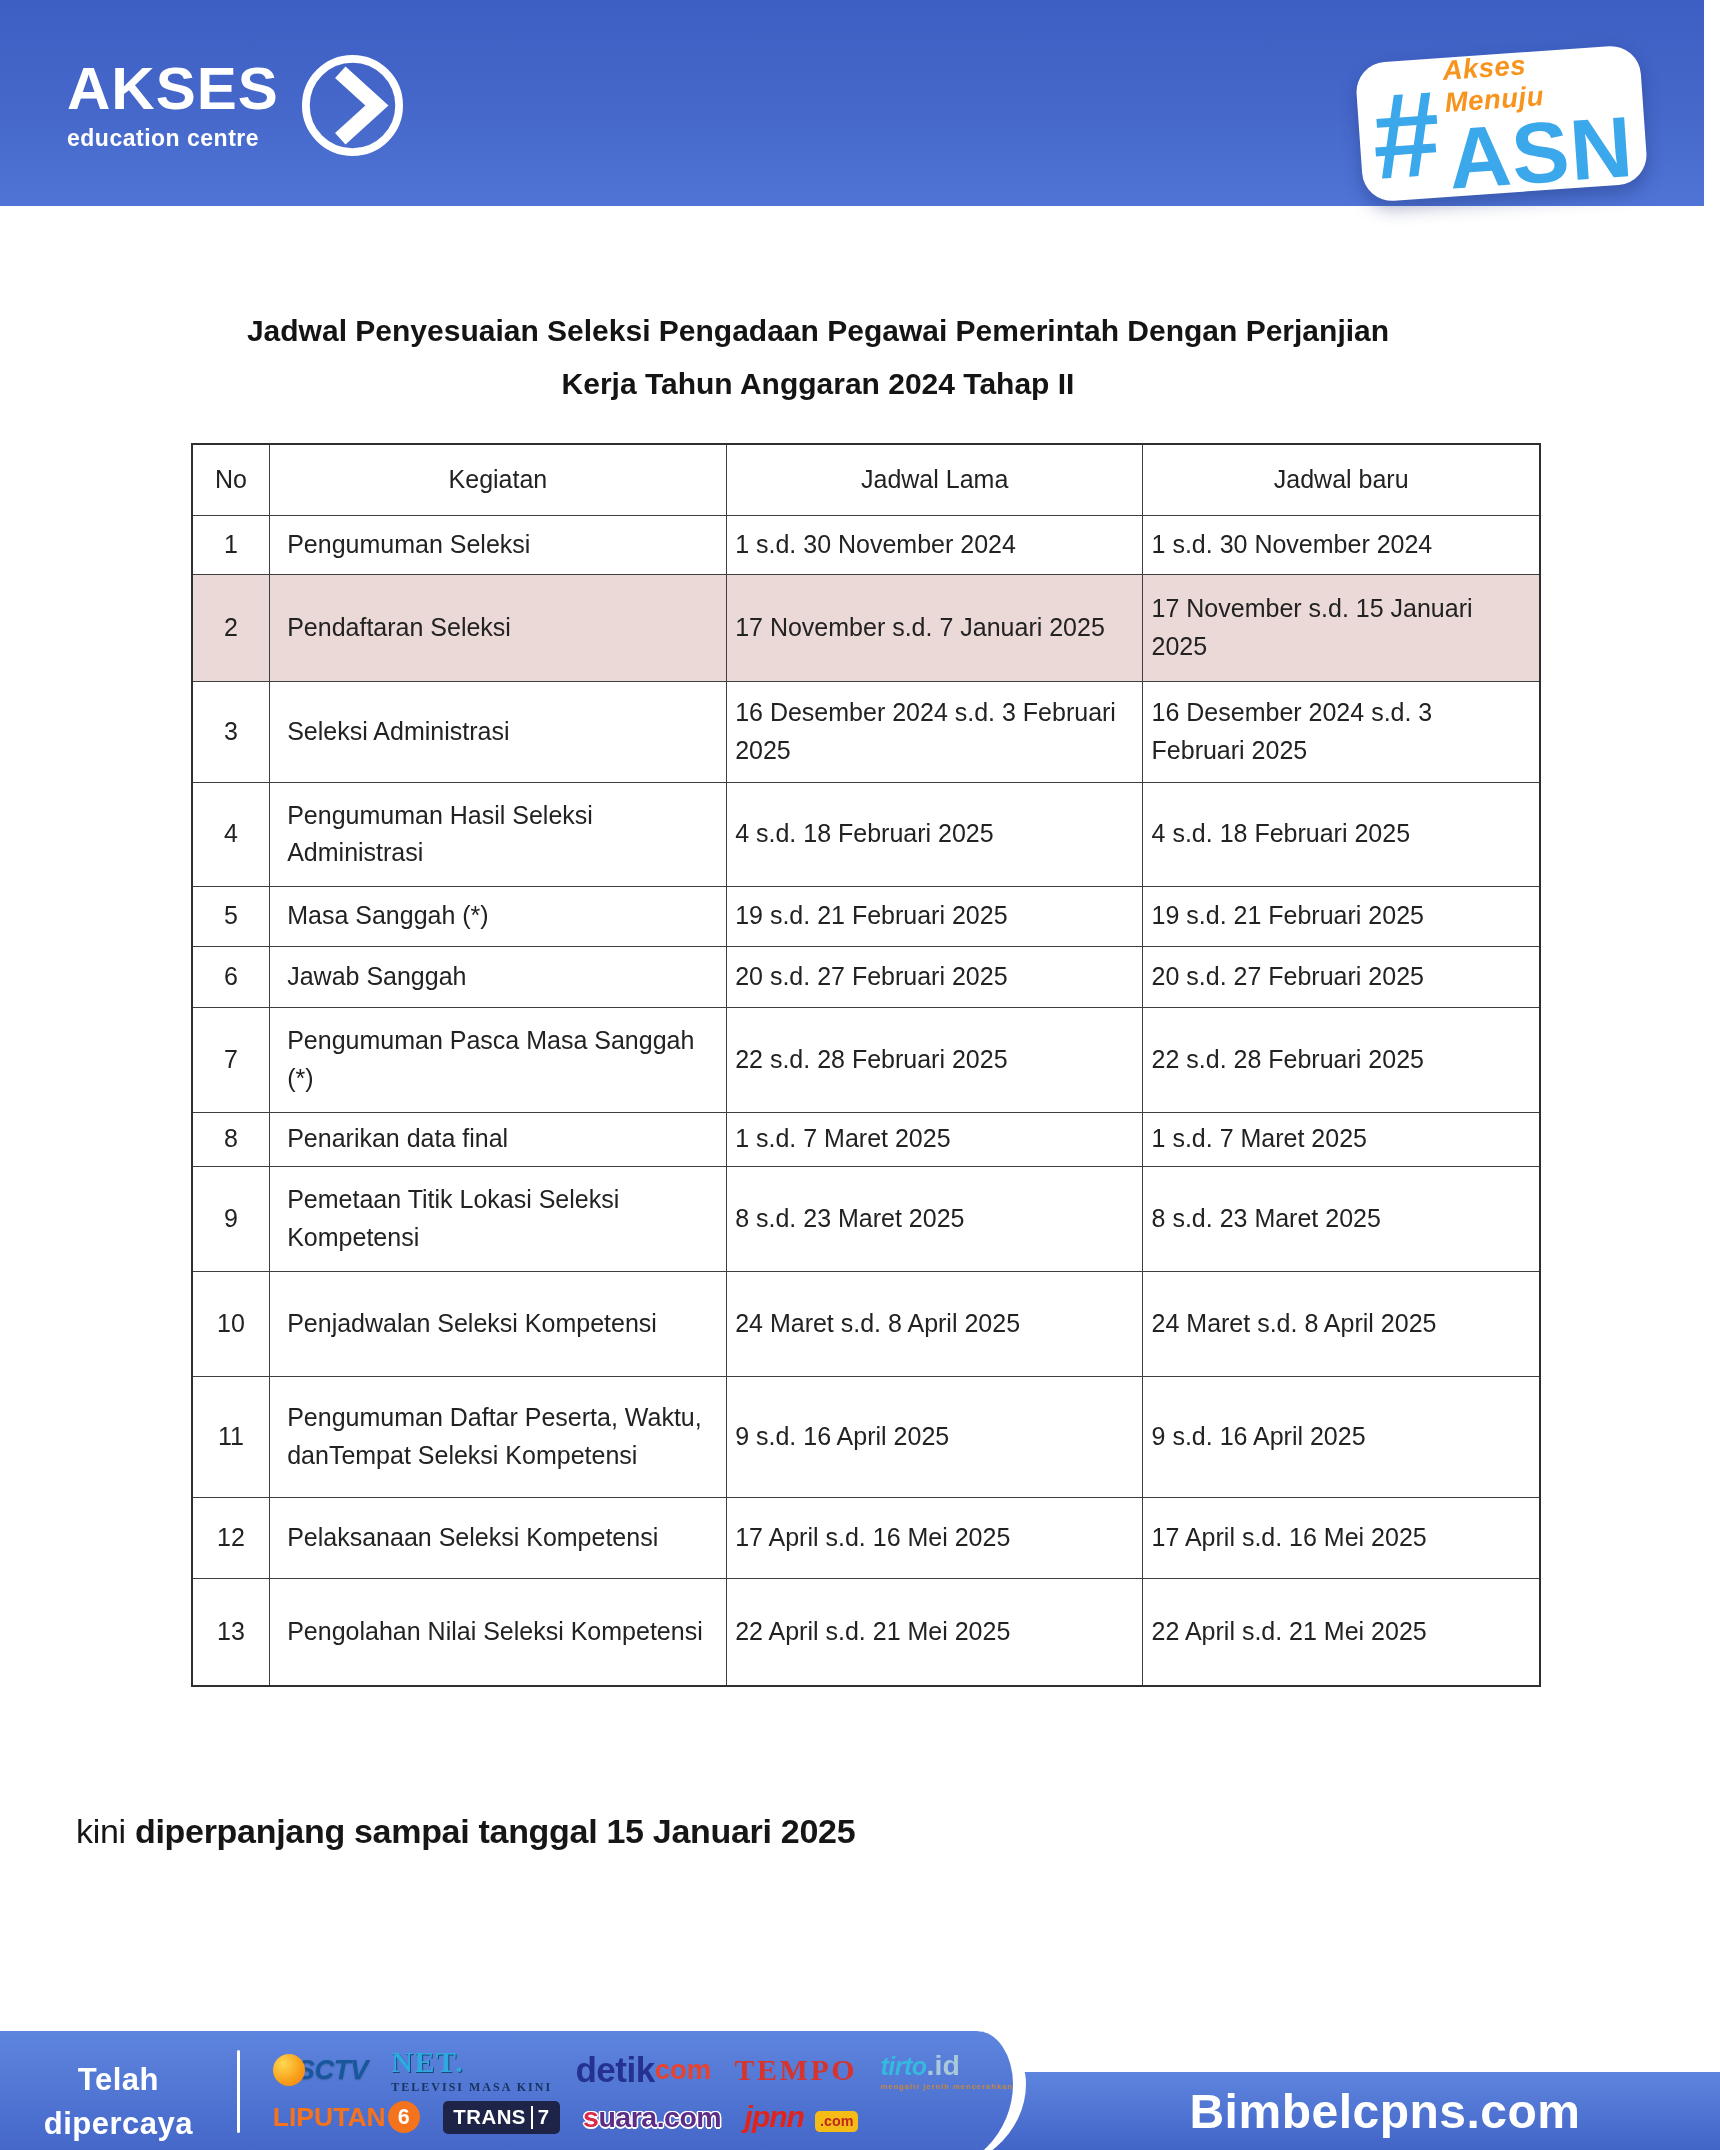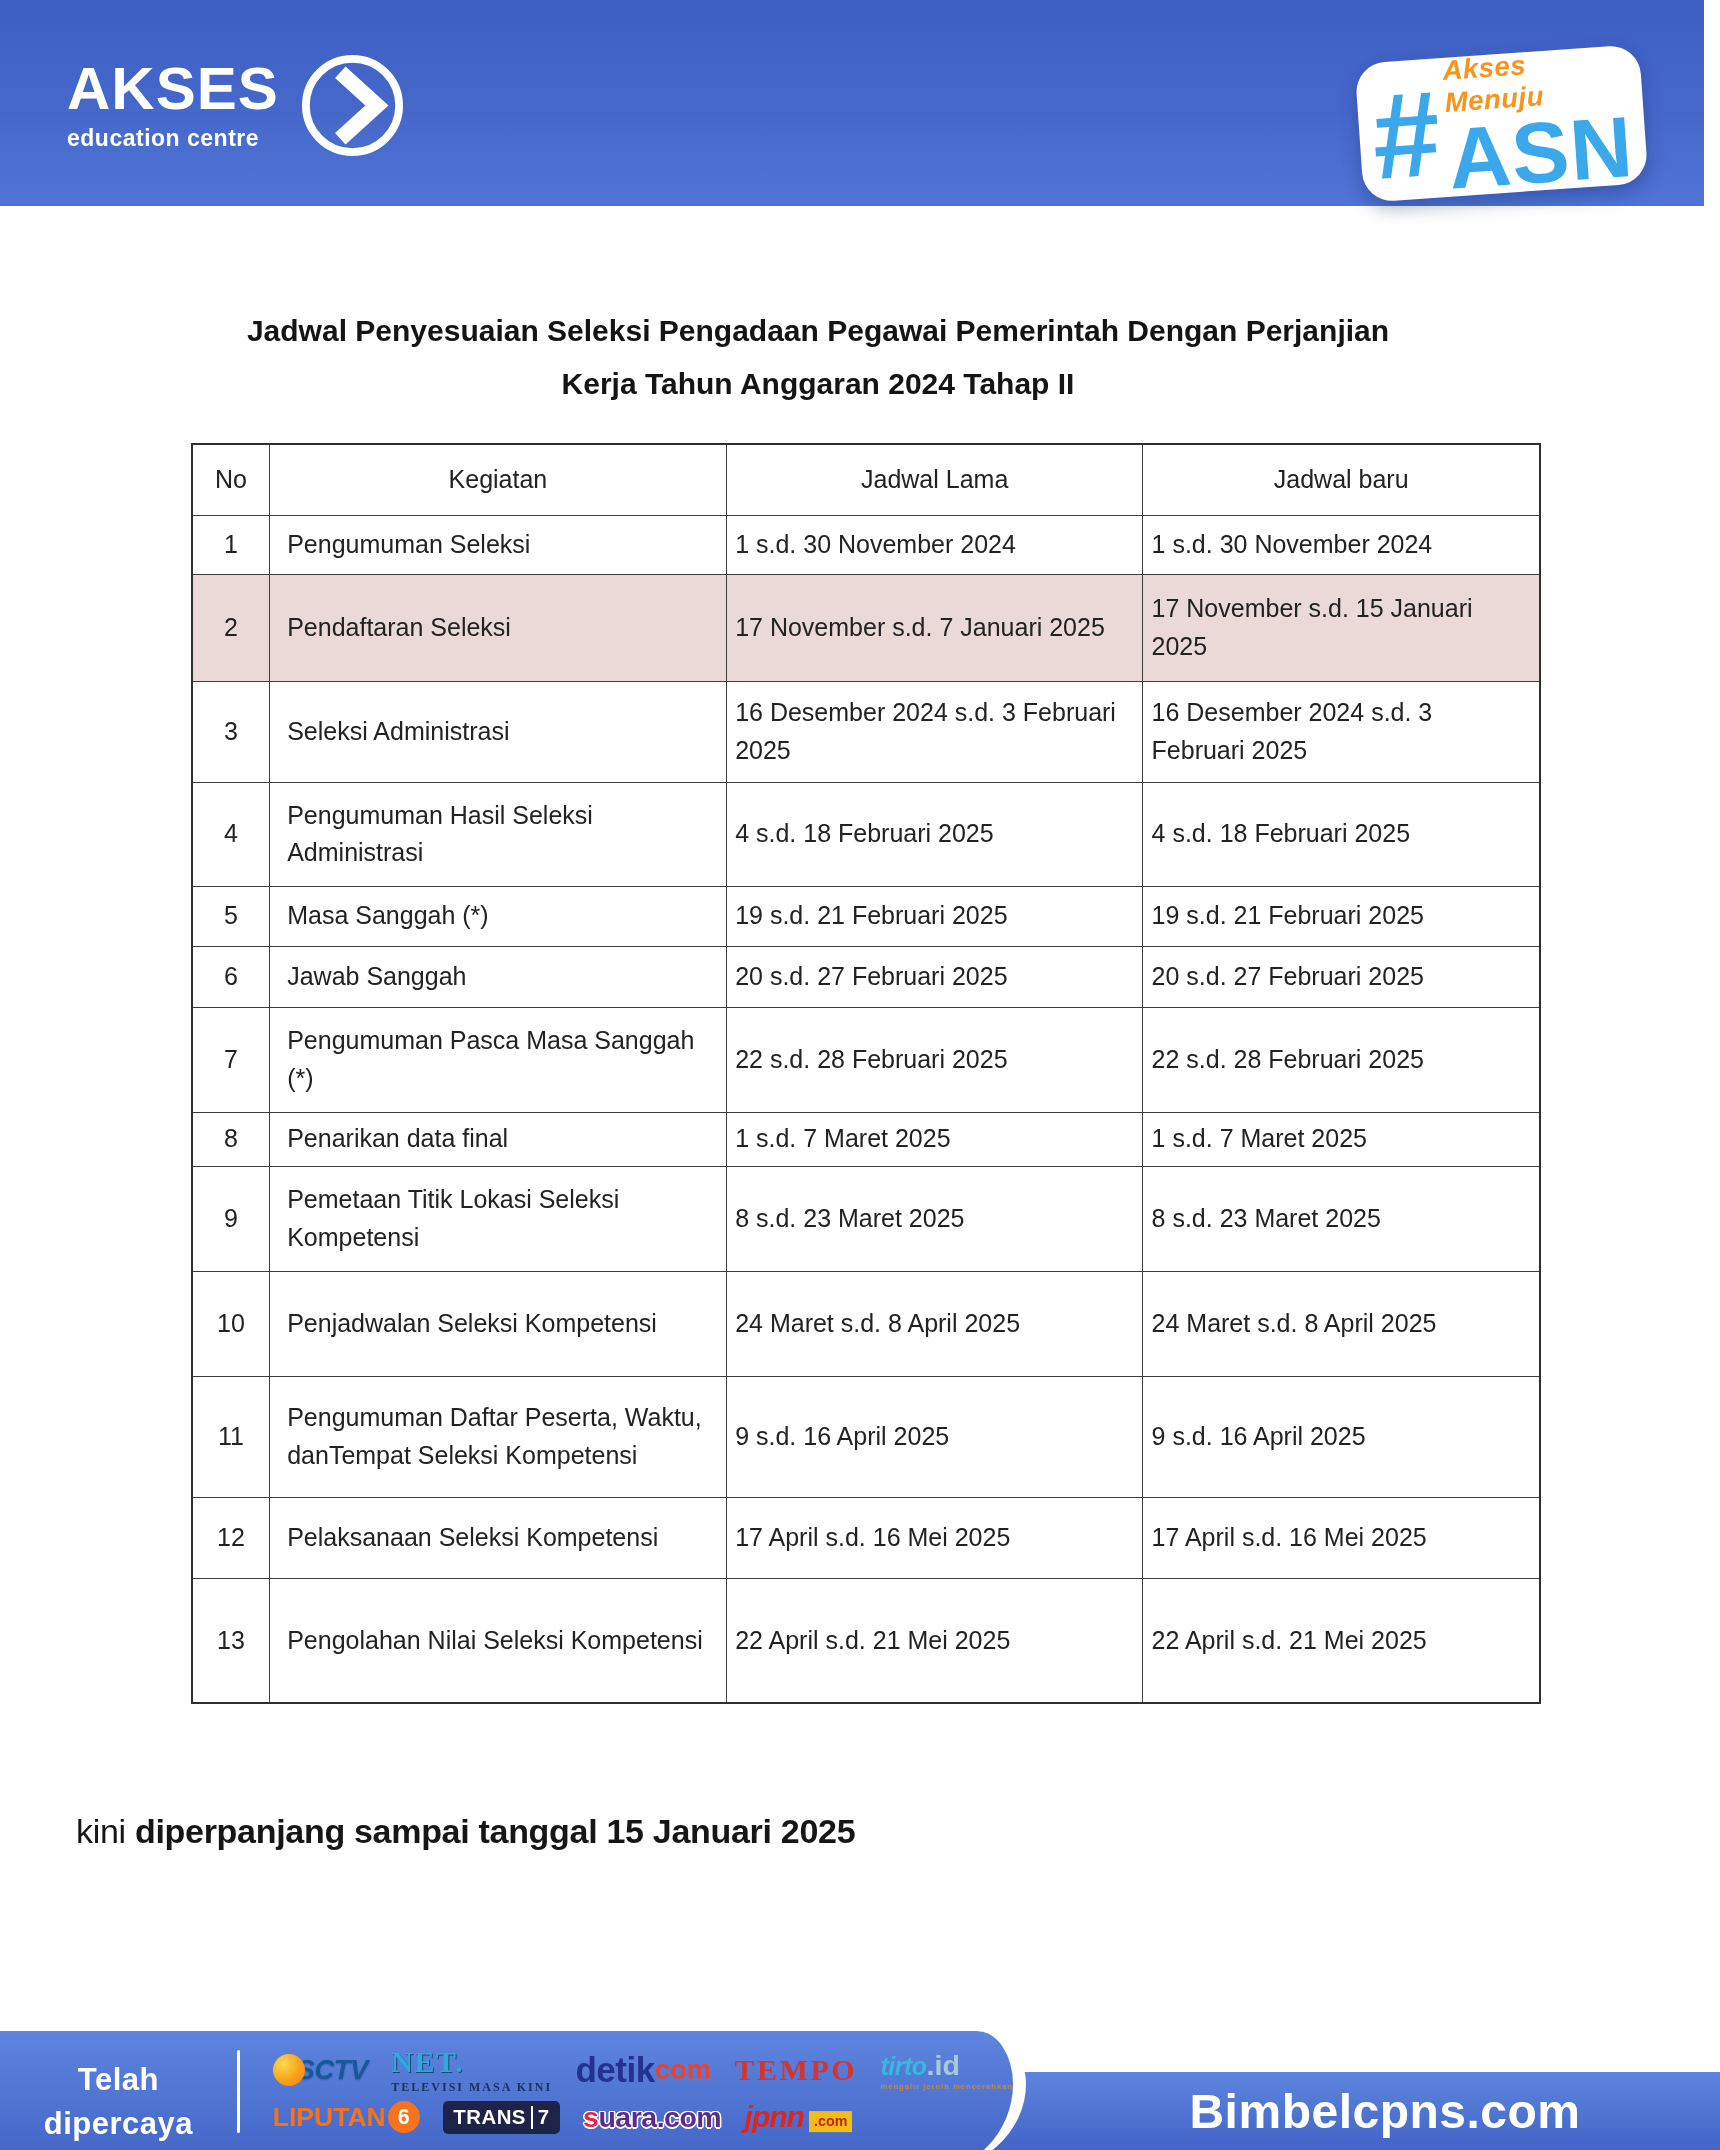--- a/index.html
+++ b/index.html
@@ -83,21 +83,21 @@
   tbody tr:nth-child(3)  { height:101px; }
   tbody tr:nth-child(4)  { height:104px; }
   tbody tr:nth-child(5)  { height:60px; }
   tbody tr:nth-child(6)  { height:61px; }
   tbody tr:nth-child(7)  { height:105px; }
   tbody tr:nth-child(8)  { height:54px; }
   tbody tr:nth-child(9)  { height:105px; }
   tbody tr:nth-child(10) { height:105px; }
   tbody tr:nth-child(11) { height:121px; }
   tbody tr:nth-child(12) { height:81px; }
-  tbody tr:nth-child(13) { height:125px; }
+  tbody tr:nth-child(13) { height:108px; }
   tr.highlight td { background:#ebd9d7; }
 
   
   .note {
     position:absolute; left:76px; top:1805px; width:1596px;
     font-size:34px; line-height:1.55; color:#161616; letter-spacing:-0.3px;
   }
   .note-l1, .note-l2 { display:block; }
   .note strong { font-weight:800; }
 
@@ -180,21 +180,21 @@
     font-size:28.5px; color:#5c2d87; letter-spacing:-0.5px;
     text-shadow:1.5px 0 0 #fff,-1.5px 0 0 #fff,0 1.5px 0 #fff,0 -1.5px 0 #fff,
                 1px 1px 0 #fff,-1px -1px 0 #fff,1px -1px 0 #fff,-1px 1px 0 #fff;
   }
   .suara b::first-letter { color:#d92b47; }
   .jpnn b {
     font-size:30px; color:#e0241b; font-style:italic; letter-spacing:-1px;
   }
   .comtag {
     font-style:normal; font-weight:800; font-size:14.3px; color:#c0281e;
-    background:#f5bc18; border-radius:0; padding:2.5px 5.1px; margin-left:5px;
+    background:#f5bc18; border-radius:5px; padding:2.5px 5.1px; margin-left:11px;
     transform:translateY(4.1px);
   }
 </style>
 </head>
 <body>
 
 <div class="page">
 
   <header class="topbar">
     <div class="brand">

